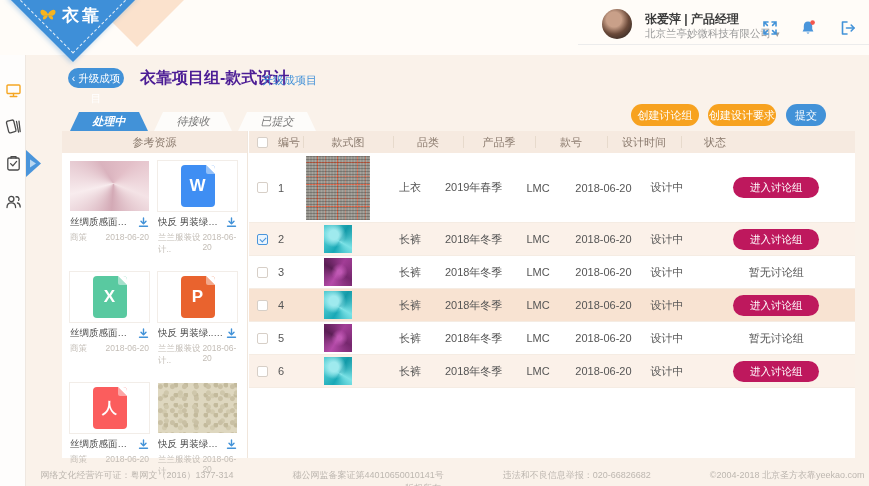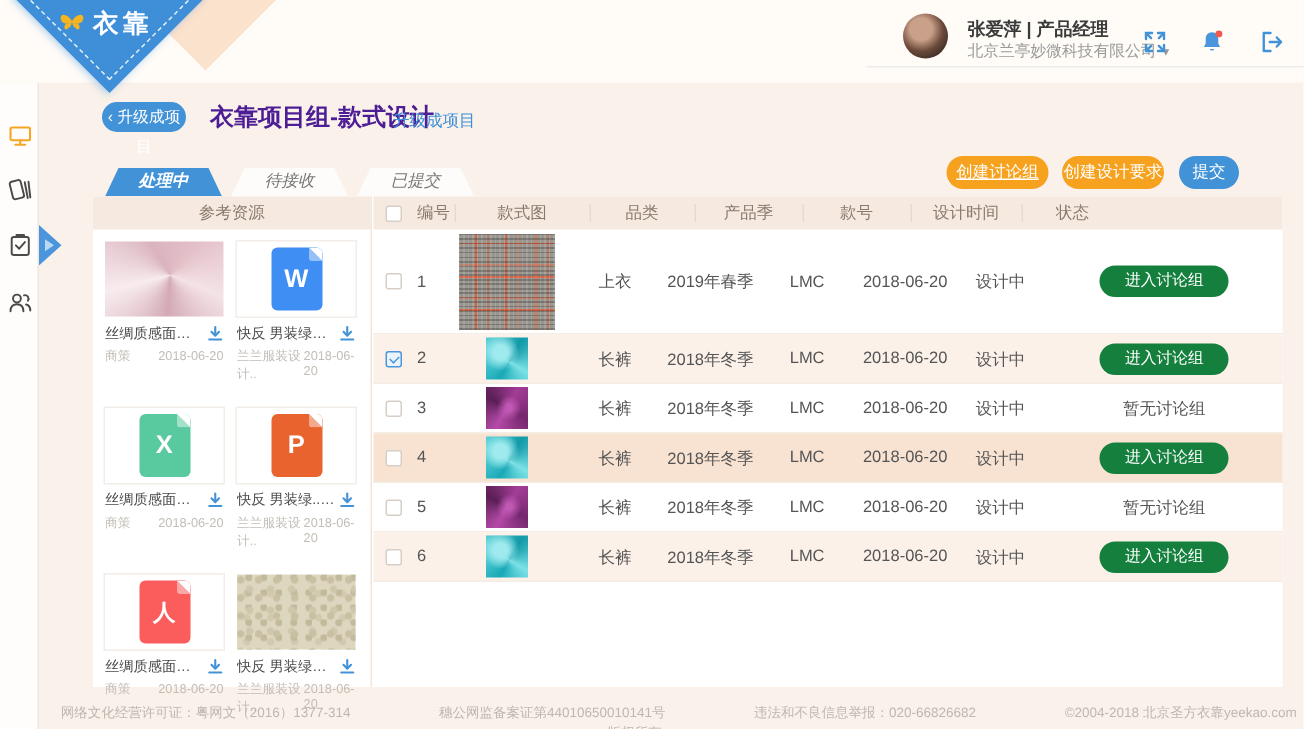--- a/index.html
+++ b/index.html
@@ -35,21 +35,21 @@
   .panel-handle { position:absolute; left:26px; top:150px; }
 
   
   .back-btn { position:absolute; left:68px; top:68px; width:56px; height:20px; background:#4292d8; border-radius:10px;
     color:#fff; font-size:10.5px; line-height:20px; text-align:center; cursor:pointer; }
   .page-title { position:absolute; left:140px; top:68px; font-size:16px; font-weight:bold; color:#4c1d95; }
   .upgrade-link { position:absolute; left:262px; top:73px; font-size:11px; color:#3e8fd8; cursor:pointer; }
 
   
   .pill { position:absolute; top:104px; height:22px; border-radius:11px; color:#fff; font-size:11px; line-height:22px; text-align:center; cursor:pointer; }
-  .btn-create-group { left:631px; width:68px; background:#f7a21f;text-decoration:underline; }
+  .btn-create-group { left:631px; width:68px; background:#f7a21f; }
   .btn-create-req { left:708px; width:68px; background:#f7a21f; }
   .btn-submit { left:786px; width:40px; background:#4292d8; }
 
   
   .tabs { position:absolute; left:70px; top:112px; display:flex; }
   .tab { width:78px; height:19px; margin-right:6px; font-size:11px; line-height:19px; text-align:center; cursor:pointer;
     clip-path:polygon(9px 0, calc(100% - 9px) 0, 100% 100%, 0 100%); background:#fdfcfa; color:#777;font-style:italic; }
   .tab.active { background:#4292d8; color:#fff; font-weight:bold; }
 
   
@@ -103,21 +103,21 @@
   .sw-plaid { background-color:#98968f;
     background-image:
       repeating-linear-gradient(0deg, rgba(0,0,0,.22) 0 1px, transparent 1px 3px),
       repeating-linear-gradient(90deg, rgba(255,255,255,.14) 0 1px, transparent 1px 3px),
       repeating-linear-gradient(0deg, transparent 0 13px, rgba(222,94,62,.85) 13px 14px, transparent 14px 21px, rgba(222,94,62,.45) 21px 22px),
       repeating-linear-gradient(90deg, transparent 0 11px, rgba(222,94,62,.85) 11px 12px, transparent 12px 19px, rgba(222,94,62,.45) 19px 20px); }
   .sw-teal { background:radial-gradient(circle at 35% 35%, #9feaee 0 18%, transparent 48%),
       conic-gradient(from 210deg at 55% 58%, #18a8b6, #63d7dc, #129aa8, #7be2e6, #18a8b6); }
   .sw-purple { background:radial-gradient(circle at 55% 50%, #c058b4 0 10%, transparent 40%),
       conic-gradient(from 120deg at 50% 50%, #75276d, #b44aa8, #5a1e54, #a23d96, #75276d); }
-  .group-btn { display:block; width:86px; height:21px; margin:0 auto; background:#15803d; border-radius:11px;
+  .group-btn { display:block; width:86px; height:21px; margin:0 auto; background:#be185d; border-radius:11px;
     color:#fff; font-size:10.5px; line-height:21px; cursor:pointer; }
   .group-text { font-size:11px; color:#555; }
 
   
   .footer { position:absolute; left:0; top:469px; width:869px; text-align:center; font-size:9px; color:#bdb7b0; }
   .footer span { margin:0 23px;padding-left:13px; }
 
   svg { display:block; }
 </style>
 </head>

